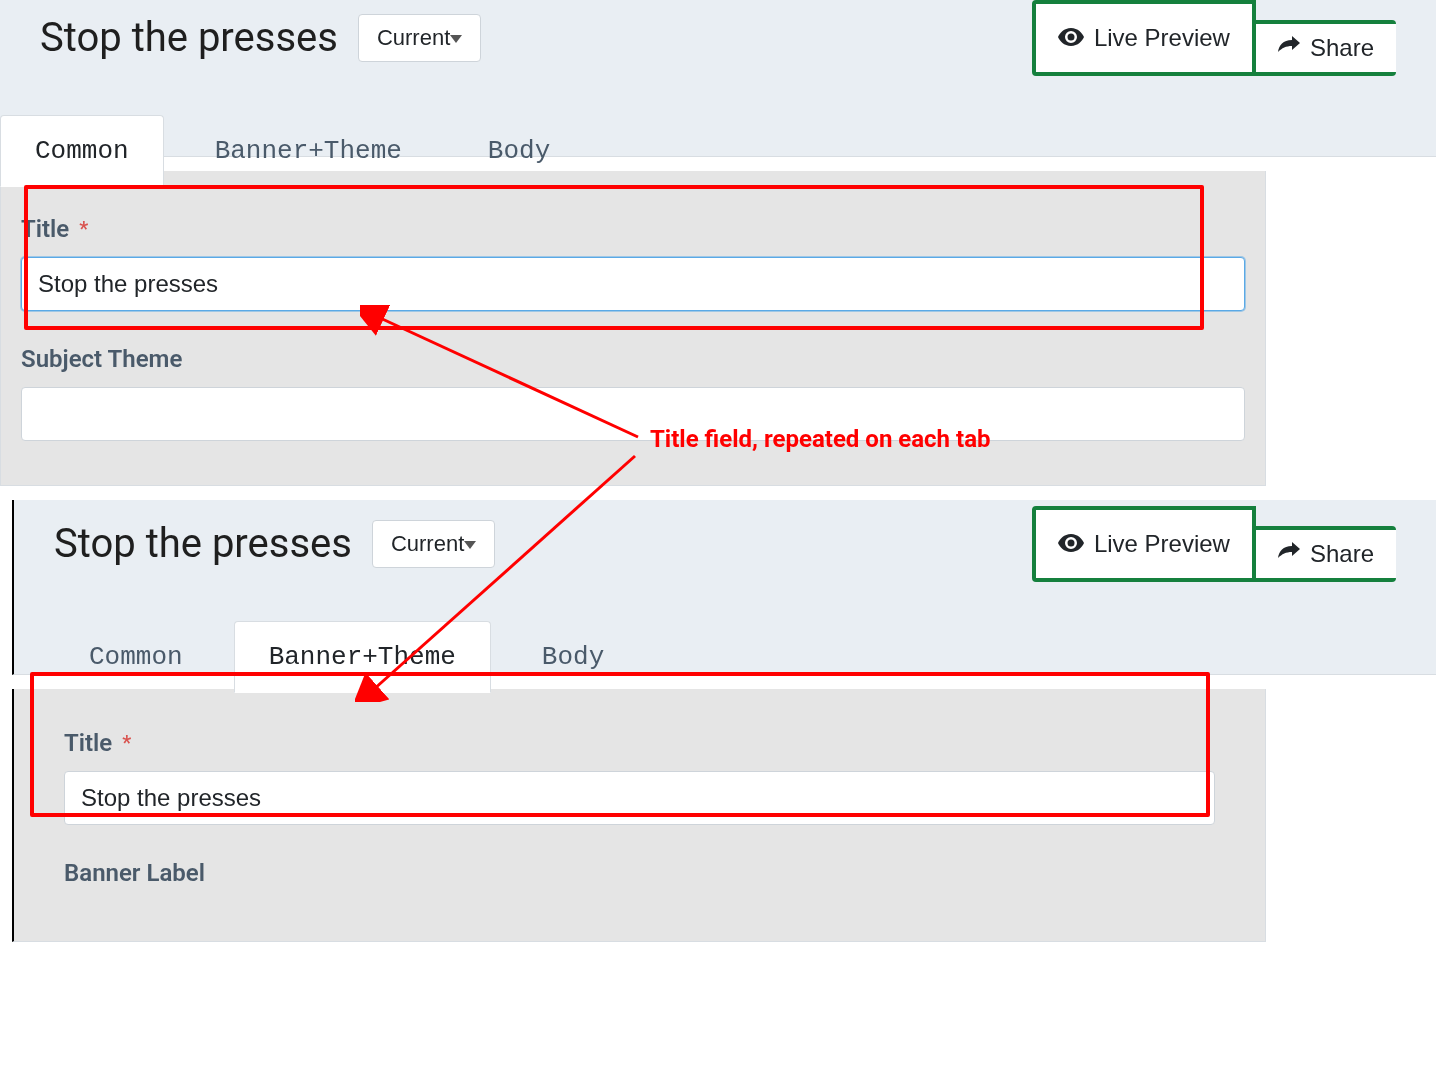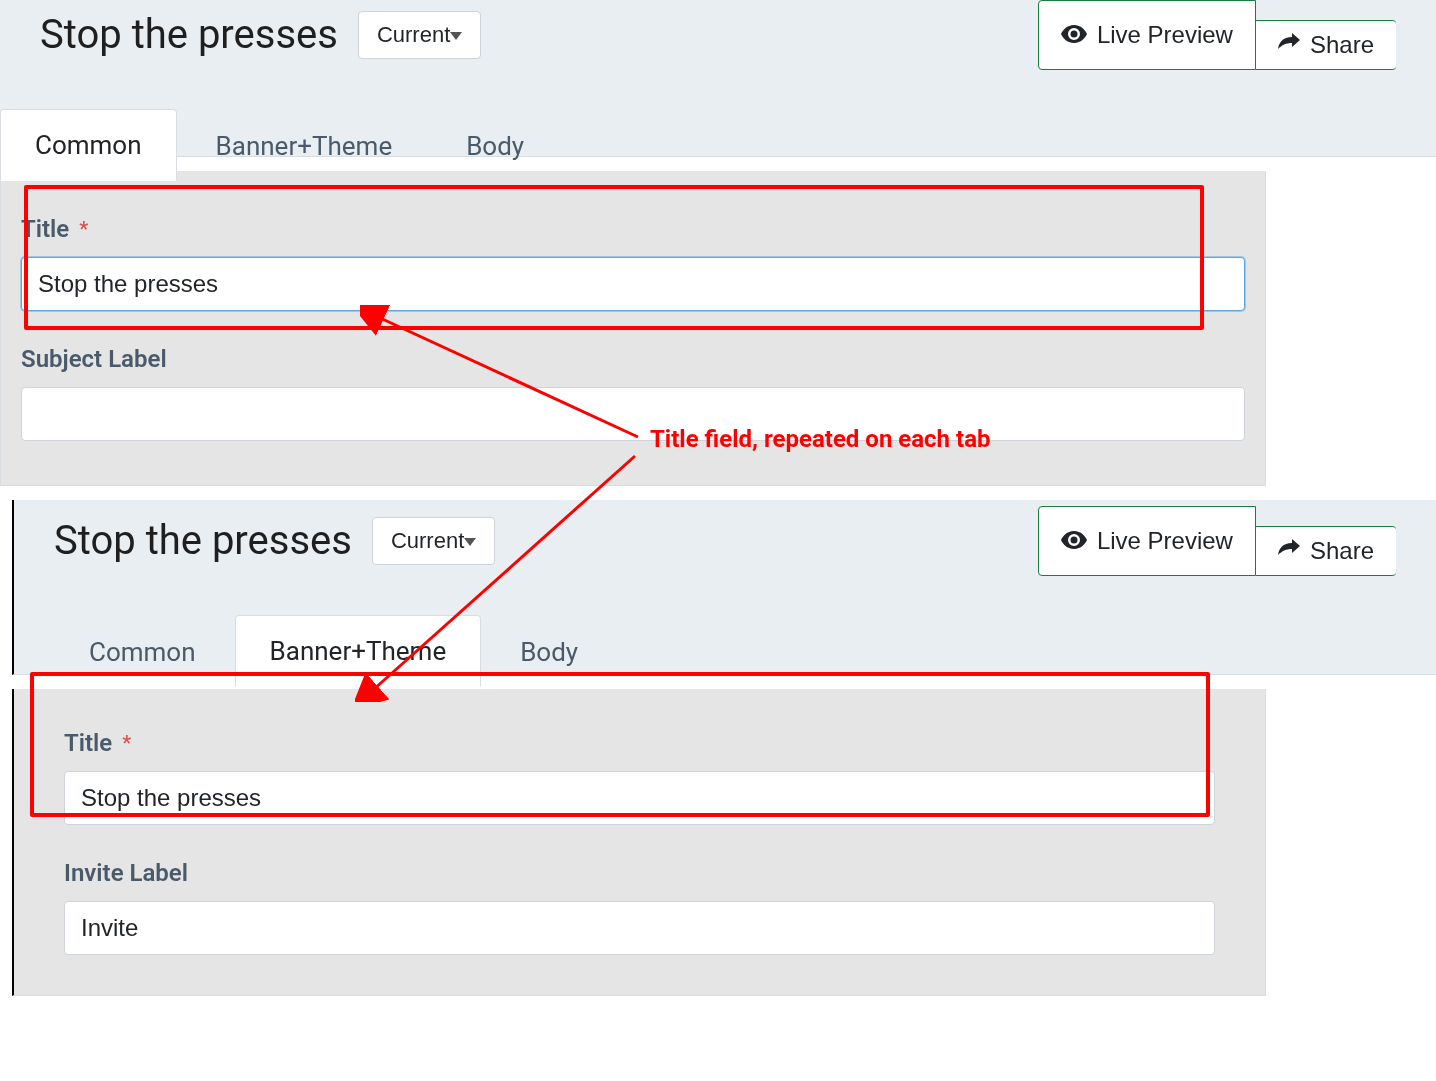--- a/index.html
+++ b/index.html
@@ -55,38 +55,39 @@
   .hdr-actions {
     margin-left: auto;
     display: flex;
     gap: 0;
   }
   .act-btn {
     display: inline-flex;
     align-items: center;
     gap: 10px;
     background: #fff;
-    border: 1px solid #15803d;
+    border: 4px solid #15803d;
     padding: 10px 22px;
     font-size: 24px;
     color: #212529;
     cursor: pointer;
     white-space: nowrap;
   }
   .act-btn + .act-btn { border-left: none; margin-top: 20px; }
   .act-btn:first-child { border-top-left-radius: 4px; border-bottom-left-radius: 4px; }
   .act-btn:last-child { border-top-right-radius: 4px; border-bottom-right-radius: 4px; border-right: none; }
 
   .eye-icon, .share-icon { display:inline-block; }
 
   .tabs {
     display: flex;
-    align-items: center;
-    gap: 4px;
+    align-items: flex-start;
+    gap: 16px;
     margin-top: 30px;
+    font-family: Liberation Mono, monospace;
   }
   .tab {
     padding: 20px 34px;
     font-size: 26px;
     color: #4a5a6a;
     cursor: pointer;
     border: 1px solid transparent;
     border-bottom: none;
     position: relative;
     top: 1px;
@@ -202,21 +203,21 @@
 <div class="form-area first" style="margin-left:0; margin-right:170px; border-top:none; padding-top:34px; height:315px;">
   <div class="field-group">
     <div class="field-label">
       <span>Title</span>
       <span class="req">*</span>
     </div>
     <input class="text-input focused" type="text" value="Stop the presses" style="">
   </div>
   <div class="field-group" style="margin-top:14px;">
     <div class="field-label">
-      <span>Subject Label</span>
+      <span>Subject Theme</span>
     </div>
     <input class="text-input" type="text" value="" style="">
   </div>
 </div>
 
 <div class="panel panel2-offset" id="panel-bottom" style="height:175px; margin-top:0;">
   <div class="panel-inner">
     <div class="hdr" style="padding-top:6px;">
       <h1>Stop the presses</h1>
       <button class="status-btn">
@@ -254,23 +255,22 @@
 <div class="form-area panel2-offset" style="margin-left:12px; margin-right:170px; border-left:2px solid #000; border-top:none; padding:30px 30px 30px 30px;">
   <div class="field-group">
     <div class="field-label">
       <span>Title</span>
       <span class="req">*</span>
     </div>
     <input class="text-input" type="text" value="Stop the presses" style="">
   </div>
   <div class="field-group" style="margin-top:14px;">
     <div class="field-label">
-      <span>Invite Label</span>
-    </div>
-    <input class="text-input" type="text" value="Invite" style="">
+      <span>Banner Label</span>
+    </div>
   </div>
 </div>
 
 <div class="highlight-box" style="left:24px; top:185px; width:1180px; height:145px;"></div>
 <div class="highlight-box" style="left:30px; top:672px; width:1180px; height:145px;"></div>
 
 <div class="annotation" style="left:650px; top:425px;">Title field, repeated on each tab</div>
 
 <svg class="arrow" style="left:360px; top:305px;" width="290" height="140">
   <defs>

